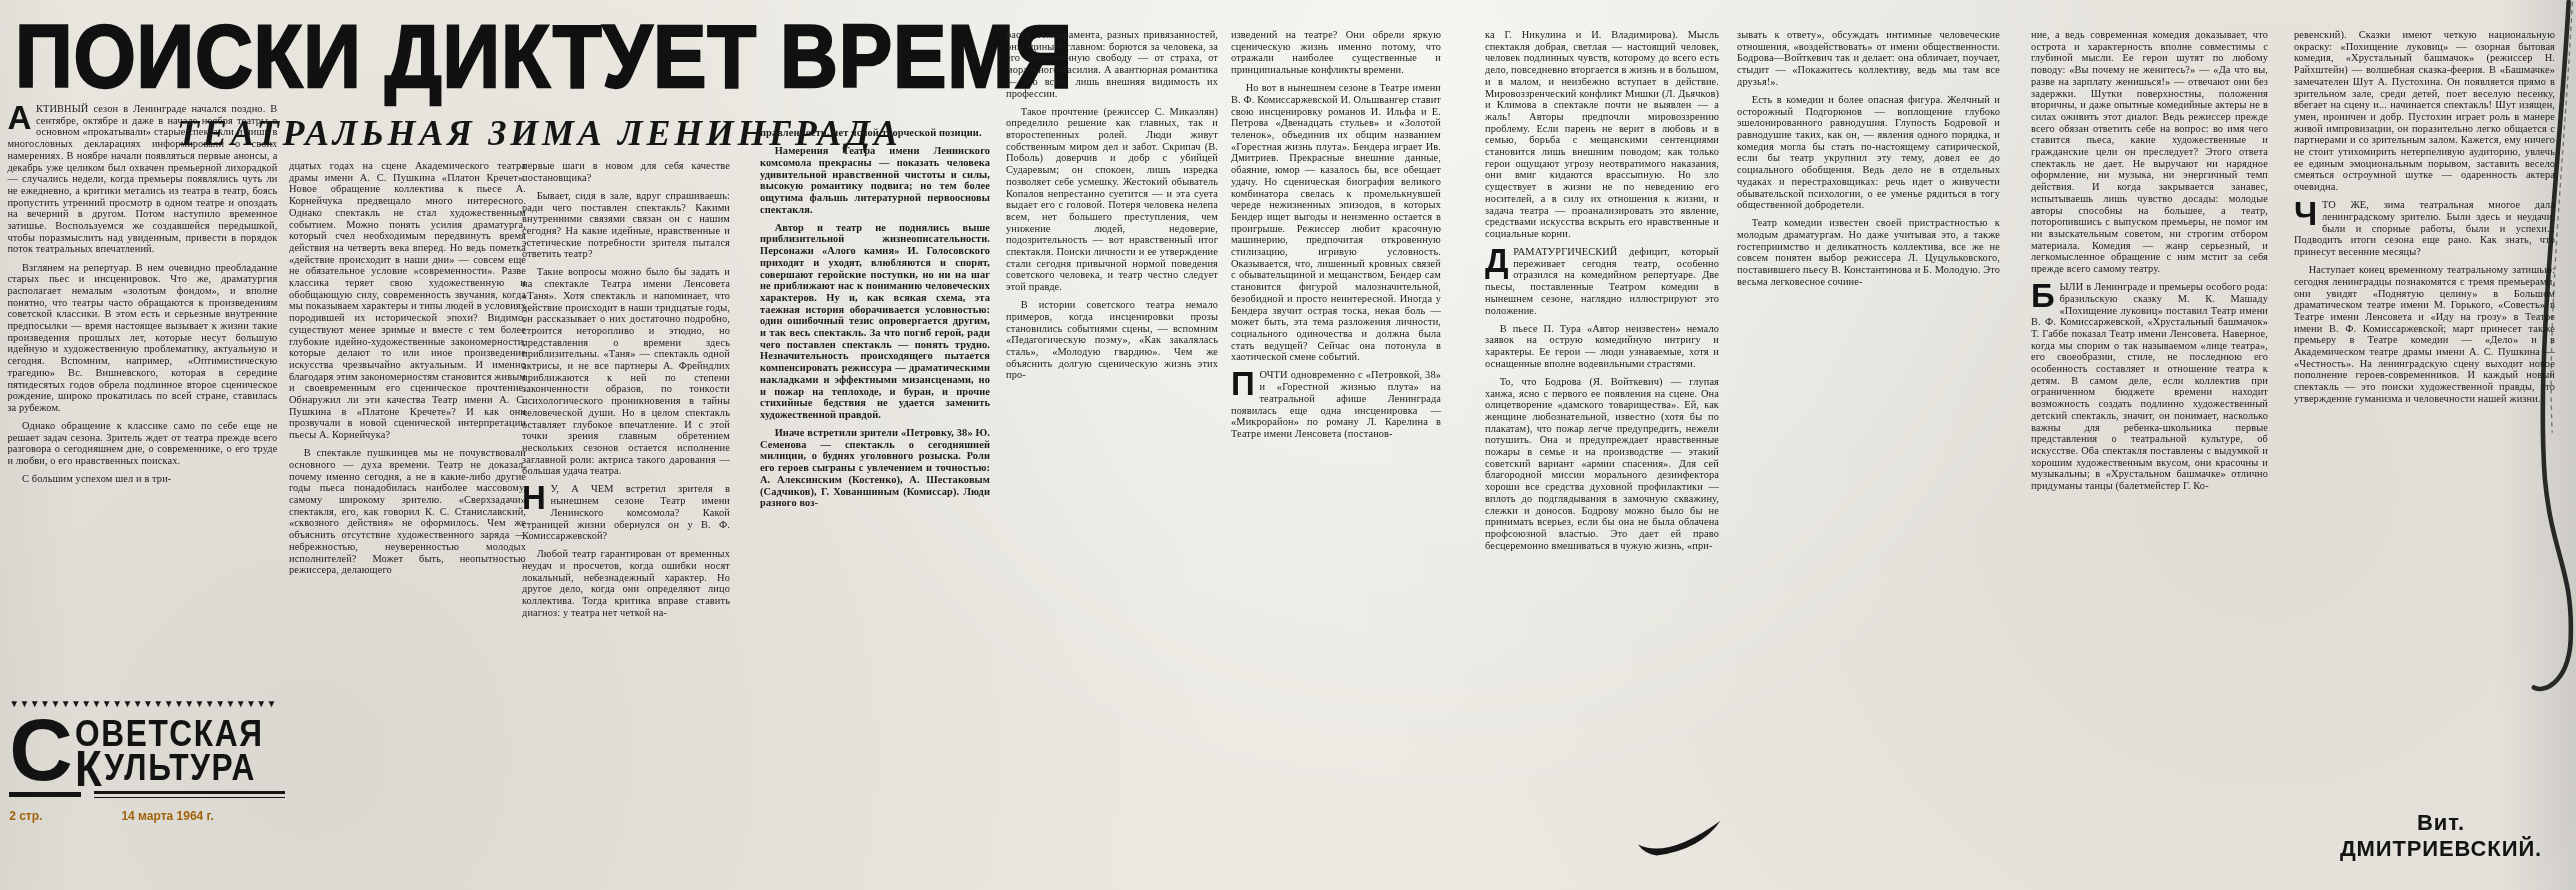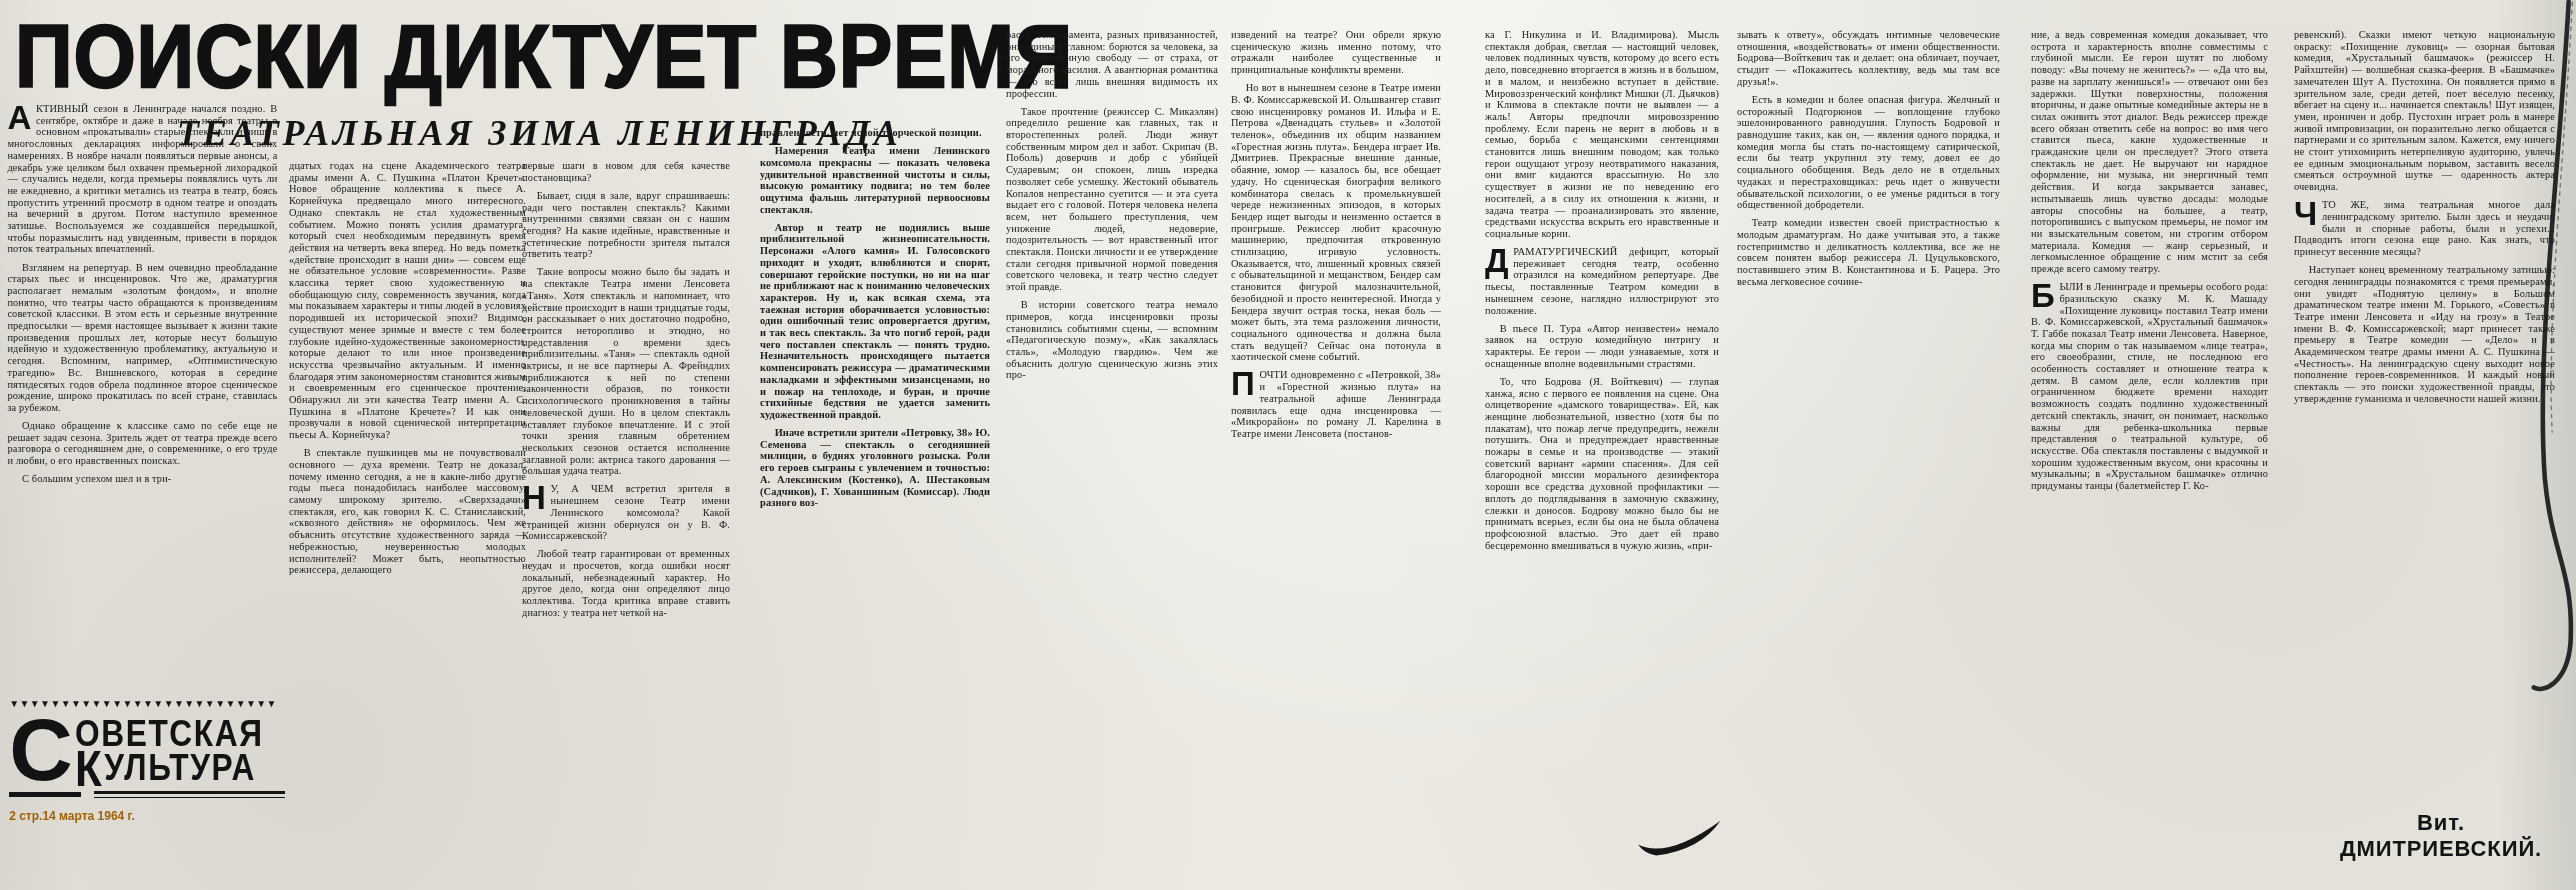--- a/index.html
+++ b/index.html
@@ -46,21 +46,21 @@
   .logo-l1{font-size:36px;line-height:34px;letter-spacing:1.8px;transform:scaleX(.88);transform-origin:left;}
   .logo-l2{font-size:36px;line-height:34px;letter-spacing:1.8px;transform:scaleX(.88);transform-origin:left;display:flex;align-items:flex-end;}
   .logo-k{font-size:50px;line-height:31px;margin-right:0.9px;}
   .rules{display:flex;align-items:center;margin-top:5.5px;}
   .rule-short{width:72px;height:4.6px;background:#141414;}
   .rule-long{margin-left:13px;flex:1;display:flex;flex-direction:column;}
   .rule-long .r1{height:2.8px;background:#141414;}
   .rule-long .r2{height:1.8px;background:#141414;margin-top:2.8px;}
   .mast-meta{display:flex;margin-top:11px;font-family:"Liberation Sans", sans-serif;
     font-weight:bold;font-size:12px;color:#a16207;}
-  .mast-date{}
+  .mast-date{margin-left:79px;}
   .byline{
     position:absolute;left:2326px;top:810px;width:230px;margin:0;text-align:center;
     font-family:"Liberation Sans", sans-serif;font-weight:bold;font-size:22px;
     letter-spacing:0.9px;color:#141414;
   }
   .swash{position:absolute;left:1636px;top:817px;width:92px;height:44px;}
   .curl{position:absolute;left:2499px;top:0;width:77px;height:891px;}
 </style>
 </head>
 <body>
@@ -103,21 +103,21 @@
   </div>
 <div class="col" style="left:1485px;top:29px;width:234px;height:839px;">
     <p class="ni">ка Г. Никулина и И. Владимирова). Мысль спектакля добрая, светлая — настоящий человек, человек подлинных чувств, которому до всего есть дело, повседневно вторгается в жизнь и в большом, и в малом, и неизбежно вступает в действие. Мировоззренческий конфликт Мишки (Л. Дьячков) и Климова в спектакле почти не выявлен — а жаль! Авторы предпочли мировоззрению проблему. Если парень не верит в любовь и в семью, борьба с мещанскими сентенциями становится лишь внешним поводом; как только герои ощущают угрозу неотвратимого наказания, они вмиг кидаются врассыпную. Но зло существует в жизни не по неведению его носителей, а в силу их отношения к жизни, и задача театра — проанализировать это явление, средствами искусства вскрыть его нравственные и социальные корни.</p>
     <p class="dc"><span class="dropcap">Д</span>РАМАТУРГИЧЕСКИЙ дефицит, который переживает сегодня театр, особенно отразился на комедийном репертуаре. Две пьесы, поставленные Театром комедии в нынешнем сезоне, наглядно иллюстрируют это положение.</p>
     <p>В пьесе П. Тура «Автор неизвестен» немало заявок на острую комедийную интригу и характеры. Ее герои — люди узнаваемые, хотя и оснащенные вполне водевильными страстями.</p>
     <p>То, что Бодрова (Я. Войткевич) — глупая ханжа, ясно с первого ее появления на сцене. Она олицетворение «дамского товарищества». Ей, как женщине любознательной, известно (хотя бы по плакатам), что пожар легче предупредить, нежели потушить. Она и предупреждает нравственные пожары в семье и на производстве — этакий советский вариант «армии спасения». Для сей благородной миссии морального дезинфектора хороши все средства духовной профилактики — вплоть до подглядывания в замочную скважину, слежки и доносов. Бодрову можно было бы не принимать всерьез, если бы она не была облачена профсоюзной властью. Это дает ей право бесцеремонно вмешиваться в чужую жизнь, «при-</p>
   </div>
 <div class="col" style="left:1737px;top:29px;width:263px;height:851px;">
     <p class="ni">зывать к ответу», обсуждать интимные человеческие отношения, «воздействовать» от имени общественности. Бодрова—Войткевич так и делает: она обличает, поучает, стыдит — «Покажитесь коллективу, ведь мы там все друзья!».</p>
     <p>Есть в комедии и более опасная фигура. Желчный и осторожный Подгорюнов — воплощение глубоко эшелонированного равнодушия. Глупость Бодровой и равнодушие таких, как он, — явления одного порядка, и комедия могла бы стать по-настоящему сатирической, если бы театр укрупнил эту тему, довел ее до социального обобщения. Ведь дело не в отдельных чудаках и перестраховщиках: речь идет о живучести обывательской психологии, о ее уменье рядиться в тогу общественной добродетели.</p>
-    <p>Театр комедии известен своей пристрастностью к молодым драматургам. Но даже учитывая это, а также гостеприимство и деликатность коллектива, все же не совсем понятен выбор режиссера Л. Цуцульковского, поставившего этим В. Константинова и Б. Рацера. Это весьма легковесное сочине-</p>
+    <p>Театр комедии известен своей пристрастностью к молодым драматургам. Но даже учитывая это, а также гостеприимство и деликатность коллектива, все же не совсем понятен выбор режиссера Л. Цуцульковского, поставившего пьесу В. Константинова и Б. Молодую. Это весьма легковесное сочине-</p>
   </div>
 <div class="col" style="left:2031px;top:29px;width:237px;height:851px;">
     <p class="ni">ние, а ведь современная комедия доказывает, что острота и характерность вполне совместимы с глубиной мысли. Ее герои шутят по любому поводу: «Вы почему не женитесь?» — «Да что вы, разве на зарплату женишься!» — отвечают они без задержки. Шутки поверхностны, положения вторичны, и даже опытные комедийные актеры не в силах оживить этот диалог. Ведь режиссер прежде всего обязан ответить себе на вопрос: во имя чего ставится пьеса, какие художественные и гражданские цели он преследует? Этого ответа спектакль не дает. Не выручают ни нарядное оформление, ни музыка, ни энергичный темп действия. И когда закрывается занавес, испытываешь лишь чувство досады: молодые авторы способны на большее, а театр, поторопившись с выпуском премьеры, не помог им ни взыскательным советом, ни строгим отбором материала. Комедия — жанр серьезный, и легкомысленное обращение с ним мстит за себя прежде всего самому театру.</p>
     <p class="dc"><span class="dropcap">Б</span>ЫЛИ в Ленинграде и премьеры особого рода: бразильскую сказку М. К. Машаду «Похищение луковиц» поставил Театр имени В. Ф. Комиссаржевской, «Хрустальный башмачок» Т. Габбе показал Театр имени Ленсовета. Наверное, когда мы спорим о так называемом «лице театра», его своеобразии, стиле, не последнюю его особенность составляет и отношение театра к детям. В самом деле, если коллектив при ограниченном бюджете времени находит возможность создать подлинно художественный детский спектакль, значит, он понимает, насколько важны для ребенка-школьника первые представления о театральной культуре, об искусстве. Оба спектакля поставлены с выдумкой и хорошим художественным вкусом, они красочны и музыкальны; в «Хрустальном башмачке» отлично придуманы танцы (балетмейстер Г. Ко-</p>
   </div>
 <div class="col" style="left:2294px;top:29px;width:261px;height:773px;">
     <p class="ni">ревенский). Сказки имеют четкую национальную окраску: «Похищение луковиц» — озорная бытовая комедия, «Хрустальный башмачок» (режиссер Н. Райхштейн) — волшебная сказка-феерия. В «Башмачке» замечателен Шут А. Пустохина. Он появляется прямо в зрительном зале, среди детей, поет веселую песенку, вбегает на сцену и... начинается спектакль! Шут изящен, умен, ироничен и добр. Пустохин играет роль в манере живой импровизации, он поразительно легко общается с партнерами и со зрительным залом. Кажется, ему ничего не стоит утихомирить нетерпеливую аудиторию, увлечь ее единым эмоциональным порывом, заставить весело смеяться остроумной шутке — одаренность актера очевидна.</p>
     <p class="dc"><span class="dropcap">Ч</span>ТО ЖЕ, зима театральная многое дала ленинградскому зрителю. Были здесь и неудачи, были и спорные работы, были и успехи... Подводить итоги сезона еще рано. Как знать, что принесут весенние месяцы?</p>
     <p>Наступает конец временному театральному затишью: сегодня ленинградцы познакомятся с тремя премьерами, они увидят «Поднятую целину» в Большом драматическом театре имени М. Горького, «Совесть» в Театре имени Ленсовета и «Иду на грозу» в Театре имени В. Ф. Комиссаржевской; март принесет также премьеру в Театре комедии — «Дело» и в Академическом театре драмы имени А. С. Пушкина — «Честность». На ленинградскую сцену выходит новое пополнение героев-современников. И каждый новый спектакль — это поиски художественной правды, это утверждение гуманизма и человечности нашей жизни.</p>
   </div>

